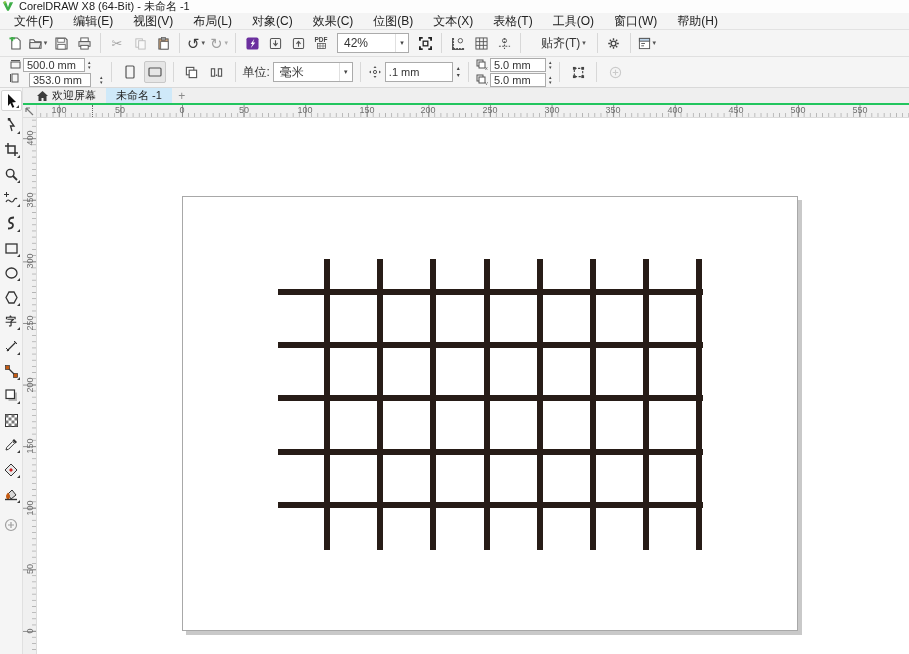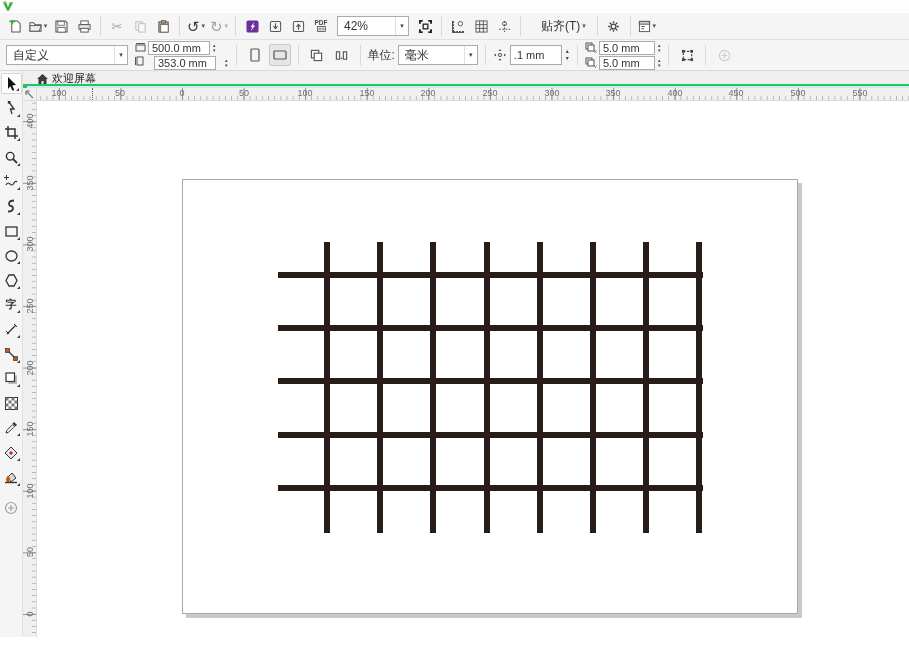--- a/index.html
+++ b/index.html
@@ -47,21 +47,21 @@
           display:flex; align-items:center; justify-content:center; }
   .tool.flyout::after { content:""; position:absolute; right:2px; bottom:2px;
           border-left:3px solid transparent; border-bottom:3px solid #3c3c3c; }
   .tool.active { background:#fff; border:1px solid #d5d5d5; border-radius:2px; }
   .tool .txt { font-size:11px; font-weight:bold; color:#333; }
 
   .workarea { flex:1; display:flex; flex-direction:column; }
 
   
   .tabbar { height:17px; display:flex; align-items:stretch; background:#efefef;
-            border-bottom:4px solid #22c55e; padding-left:4px; font-size:11px;flex-direction:column; }
+            border-bottom:2px solid #22c55e; padding-left:4px; font-size:11px; }
   .tab { display:flex; align-items:center; gap:4px; padding:0 10px; color:#222; }
   .tab.active { background:#cfe9f9; }
   .newtab { width:20px; display:flex; align-items:center; justify-content:center;
             color:#8a8a8a; font-size:12px; }
 
   
   .rulerrow { height:13px; display:flex; }
   .ruler-corner { width:14px; height:13px; background:#f0f0f0; border-right:1px solid #dcdcdc;
                   border-bottom:1px solid #dcdcdc; display:flex; align-items:center; justify-content:center; }
   .hruler { position:relative; flex:1; background:#f0f0f0; border-bottom:1px solid #dcdcdc;
@@ -95,22 +95,37 @@
 </head>
 <body>
 
 <div id="app">
 
   <div class="titlebar">
     <svg class="corel-logo" viewBox="0 0 14 12">
       <path d="M1 1 L6 11 L8 11 L13 1 L9 1 L7 7 L5 1 Z" fill="#3fae49"></path>
       <path d="M2 0 L5 0 L3 4 Z" fill="#8cc63f"></path>
     </svg>
+    <span>CorelDRAW X8 (64-Bit) - 未命名 -1</span>
   </div>
 
+  <div class="menubar" id="menubar">
+      <div class="mitem">文件(F)</div>
+      <div class="mitem">编辑(E)</div>
+      <div class="mitem">视图(V)</div>
+      <div class="mitem">布局(L)</div>
+      <div class="mitem">对象(C)</div>
+      <div class="mitem">效果(C)</div>
+      <div class="mitem">位图(B)</div>
+      <div class="mitem">文本(X)</div>
+      <div class="mitem">表格(T)</div>
+      <div class="mitem">工具(O)</div>
+      <div class="mitem">窗口(W)</div>
+      <div class="mitem">帮助(H)</div>
+    </div>
 
   <div class="toolbar">
     <div class="tbtn">
       <svg class="mini-ic" viewBox="0 0 14 14">
         <path d="M3 1h6l3 3v9H3z" fill="#fff" stroke="#555" stroke-width="1.1"></path>
         <rect x="0.5" y="0.5" width="6" height="2" fill="#3fae49"></rect>
           <rect x="2.5" y="-1.5" width="2" height="6" fill="#3fae49" transform="rotate(0)"></rect>
       </svg>
     </div>
     <div class="tbtn">
@@ -234,24 +249,20 @@
       <svg class="mini-ic" viewBox="0 0 14 14">
         <rect x="1.5" y="1.5" width="11" height="11" fill="#fff" stroke="#555"></rect>
         <rect x="1.5" y="1.5" width="11" height="3" fill="#bcd3e8" stroke="#555"></rect>
         <path d="M3.5 7h4M3.5 9.5h3" stroke="#555"></path>
       </svg>
       <span class="caret">▾</span>
     </div>
   </div>
 
   <div class="propbar">
-    <div class="combo" style="width:122px;">
-      <span class="cval">自定义</span>
-      <span class="cbtn">▾</span>
-    </div>
     <div style="display:flex;flex-direction:column;gap:1px;margin-left:4px;">
       <div style="display:flex;align-items:center;gap:2px;">
         <svg width="11" height="10" viewBox="0 0 11 10">
             <rect x="1" y="2" width="9" height="6" fill="none" stroke="#555"></rect>
             <path d="M1 0.5h9" stroke="#555"></path>
           </svg>
         <div class="field" style="width:62px;">
             <span>500.0 mm</span>
           </div>
         <span class="spin">▴<br>▾</span>
@@ -296,21 +307,21 @@
     <span>单位:</span>
     <div class="combo" style="width:80px;align-items:center;">
       <span class="cval">毫米</span>
       <span class="cbtn">▾</span>
     </div>
     <div class="sep"></div>
     <svg width="14" height="14" viewBox="0 0 14 14">
       <path d="M7 1 5.5 3h3Z M7 13 5.5 11h3Z M1 7 3 5.5v3Z M13 7 11 5.5v3Z" fill="#555"></path>
       <circle cx="7" cy="7" r="1.6" fill="none" stroke="#555"></circle>
     </svg>
-    <div class="field" style="width:52px;height:20px;">
+    <div class="field" style="width:68px;height:20px;">
         <span>.1 mm</span>
       </div>
     <span class="spin" style="font-size:6px;line-height:7px;">▴<br>▾</span>
     <div class="sep"></div>
     <div style="display:flex;flex-direction:column;gap:1px;">
       <div style="display:flex;align-items:center;gap:2px;">
         <svg width="12" height="11" viewBox="0 0 12 11">
             <rect x="1" y="1" width="6" height="6" fill="none" stroke="#555"></rect>
             <rect x="3" y="3" width="6" height="6" fill="#fff" stroke="#555"></rect>
             <text x="9" y="10.5" font-size="5.5" fill="#555">x</text>

